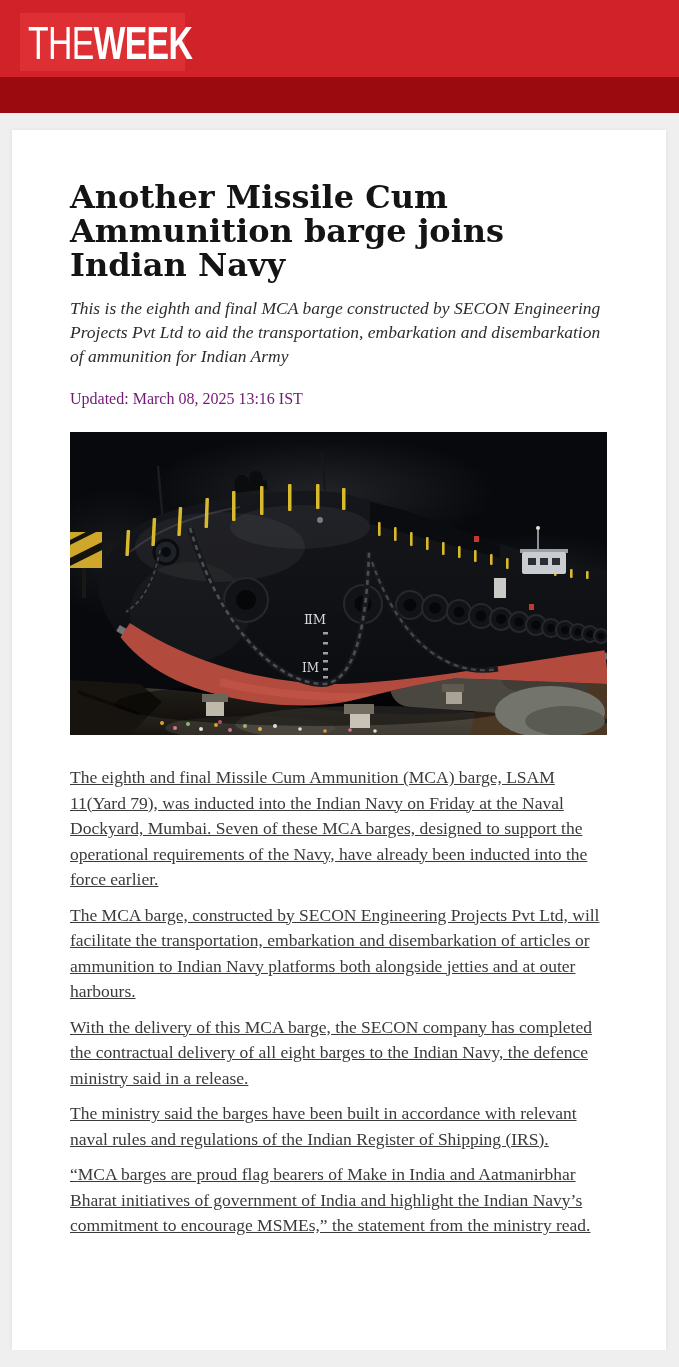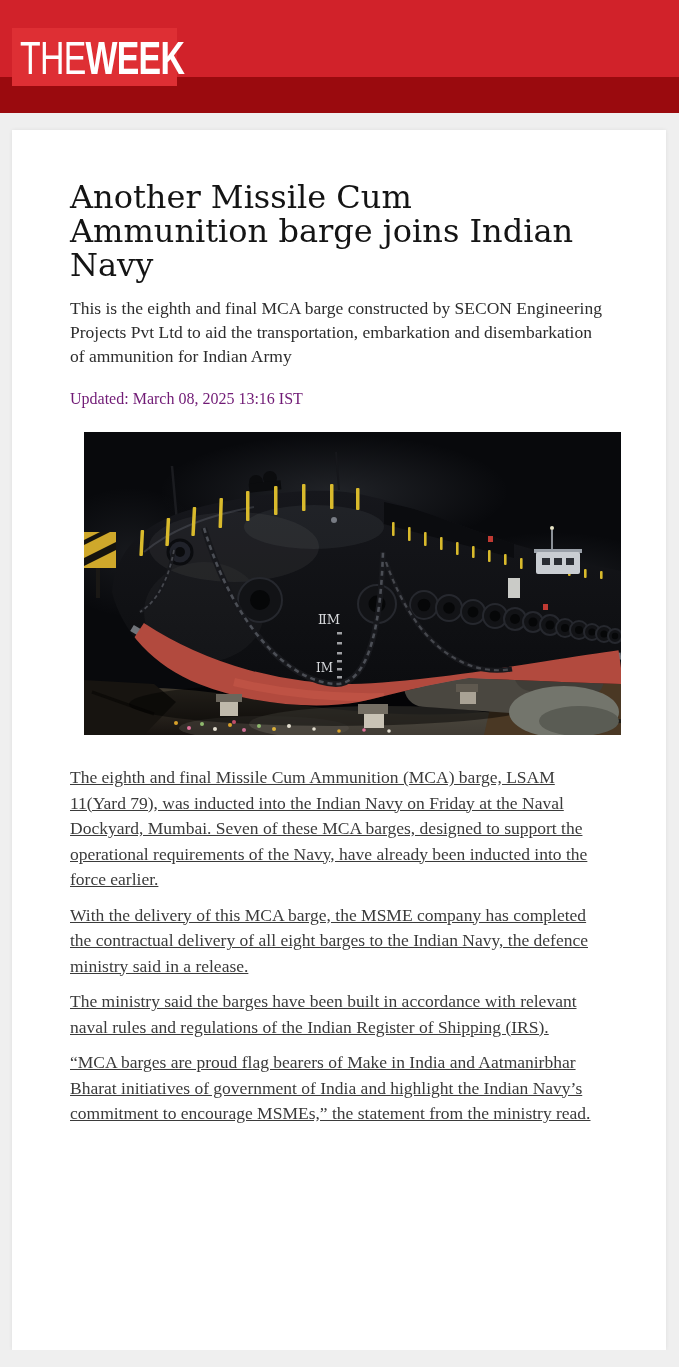--- a/index.html
+++ b/index.html
@@ -9,29 +9,28 @@
     width:679px;
   }
   
   .topbar{
     position:relative;
     height:77px;
     background:#d1222a;
   }
   .logo{
     position:absolute;
-    left:12px; top:13px;
+    left:20px; top:13px;
     width:165px; height:58px;
     background:#de2f34;
     display:flex; align-items:center;
     padding-left:8px;
     box-sizing:border-box;
     text-decoration:none;
     cursor:pointer;
-    margin-top:15px;
   }
   .logo-inner{
     display:inline-flex;
     transform:scaleX(.72);
     transform-origin:0 50%;
     font-family:"Liberation Sans", sans-serif;
     font-size:47px;
     line-height:1;
     color:#ffffff;
     letter-spacing:-1px;
@@ -49,38 +48,39 @@
     background:#ffffff;
     padding:50px 59px 30px 58px;
     box-sizing:border-box;
     box-shadow:0 0 4px rgba(0,0,0,.07);
     min-height:1220px;
   }
   h1.title{
     margin:0 0 14px;
     max-width:524px;
     font-family:"DejaVu Serif", serif;
-    font-weight:400;
+    font-weight:700;
     font-size:32px;
     line-height:34px;
     color:#141414;
   }
   .subtitle{
     margin:0 0 22px;
     font-size:17.5px;
     line-height:24px;
     color:#2d2d2d;
+    font-style:italic;
   }
   .updated{
     margin:0 0 24px;
     font-size:16px;
     color:#701a75;
   }
   figure.photo{
-    margin:0 14px 30px;
+    margin:0 0 30px;
     width:537px; height:303px;
     background:#0a0b0e;
     overflow:hidden;
   }
   figure.photo svg{display:block;width:537px;height:303px;}
   .body-text p{
     margin:0 0 10px;
     font-size:17.5px;
     line-height:25.5px;
     color:#3b3b3b;
@@ -328,17 +328,18 @@
         <circle cx="230" cy="297" r="1.8" fill="#e3ded0"></circle>
           <circle cx="255" cy="299" r="1.8" fill="#d8a12a"></circle>
         <circle cx="280" cy="298" r="1.8" fill="#e0719a"></circle>
           <circle cx="305" cy="299" r="1.8" fill="#e3ded0"></circle>
       </g>
     </svg>
   </figure>
 
   <div class="body-text">
     <p>The eighth and final Missile Cum Ammunition (MCA) barge, LSAM 11(Yard 79), was inducted into the Indian Navy on Friday at the Naval Dockyard, Mumbai. Seven of these MCA barges, designed to support the operational requirements of the Navy, have already been inducted into the force earlier.</p>
-    <p>With the delivery of this MCA barge, the MSME company has completed the contractual delivery of all eight barges to the Indian Navy, the defence ministry said in a release.</p>
+    <p>The MCA barge, constructed by SECON Engineering Projects Pvt Ltd, will facilitate the transportation, embarkation and disembarkation of articles or ammunition to Indian Navy platforms both alongside jetties and at outer harbours.</p>
+    <p>With the delivery of this MCA barge, the SECON company has completed the contractual delivery of all eight barges to the Indian Navy, the defence ministry said in a release.</p>
     <p>The ministry said the barges have been built in accordance with relevant naval rules and regulations of the Indian Register of Shipping (IRS).</p>
     <p>“MCA barges are proud flag bearers of Make in India and Aatmanirbhar Bharat initiatives of government of India and highlight the Indian Navy’s commitment to encourage MSMEs,” the statement from the ministry read.</p>
   </div>
 </main>
 
 </body></html>

